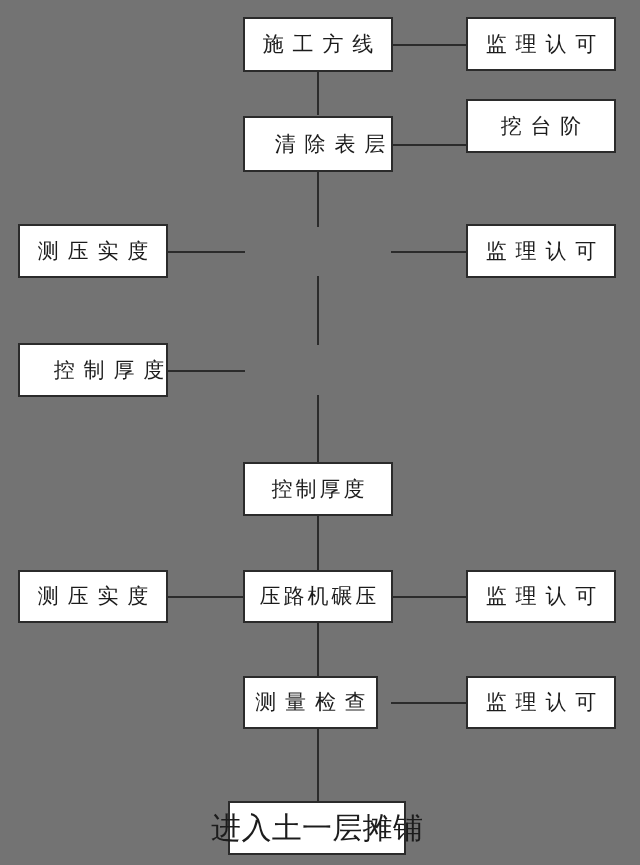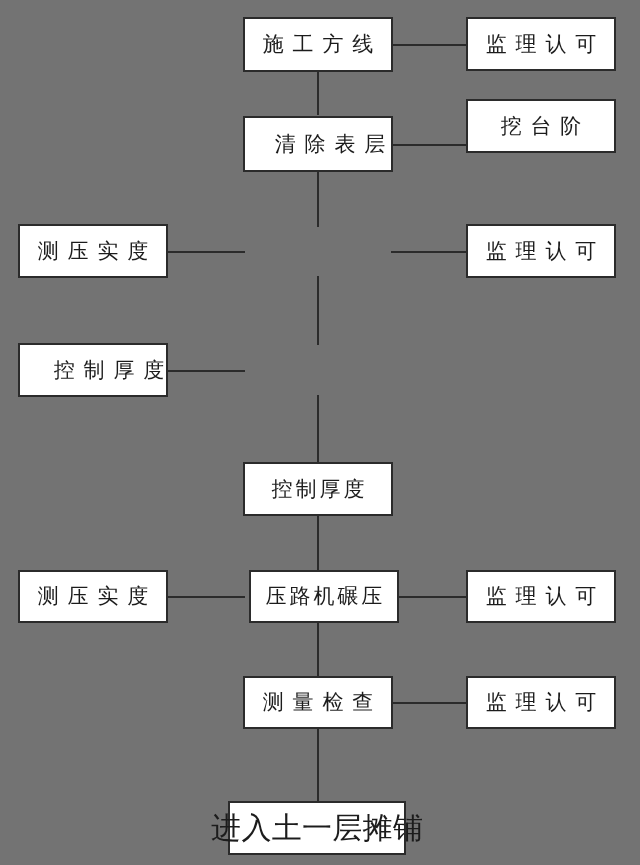--- a/index.html
+++ b/index.html
@@ -83,25 +83,25 @@
   <div class="node" style="left:243px; top:116px; width:150px; height:56px;padding-left:24px;">
     <span class="label">清除表层</span>
   </div>
 
 
 
   <div class="node tight" style="left:243px; top:462px; width:150px; height:54px;">
     <span class="label">控制厚度</span>
   </div>
 
-  <div class="node tight" style="left:243px; top:570px; width:150px; height:53px;margin-left:6px;">
+  <div class="node tight" style="left:243px; top:570px; width:150px; height:53px;">
     <span class="label">压路机碾压</span>
   </div>
 
-  <div class="node" style="left:243px; top:676px; width:150px; height:53px;">
+  <div class="node" style="left:243px; top:676px; width:135px; height:53px;">
     <span class="label">测量检查</span>
   </div>
 
   <div class="node compact" style="left:228px; top:801px; width:178px; height:54px;">
     <span class="label">进入土一层摊铺</span>
   </div>
 
   <div class="node" style="left:466px; top:17px; width:150px; height:54px;">
     <span class="label">监理认可</span>
   </div>

